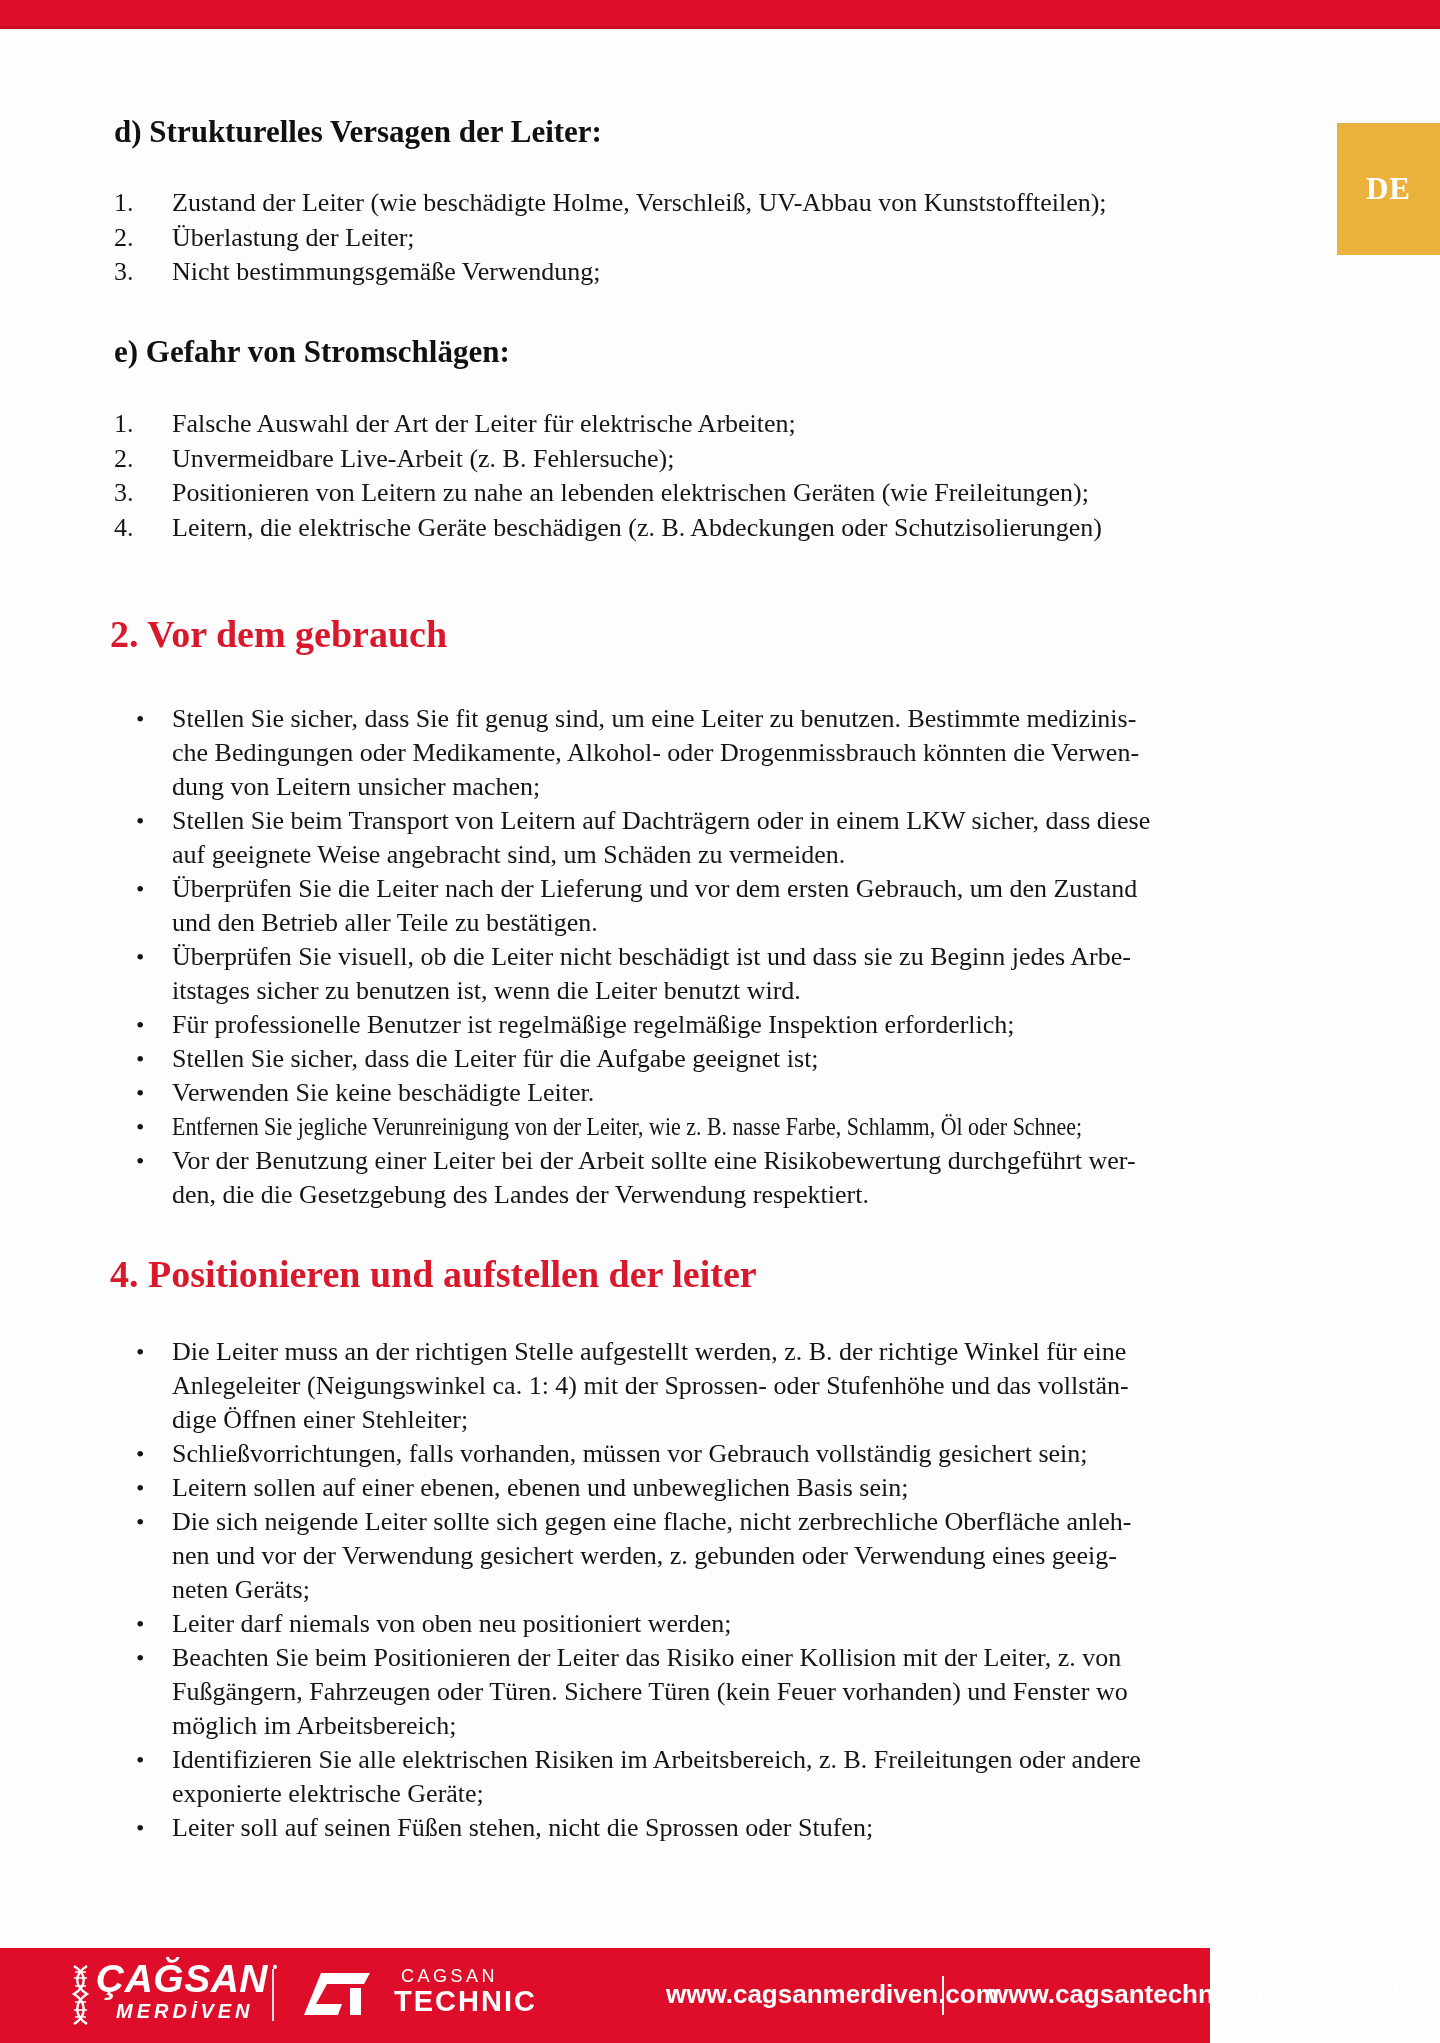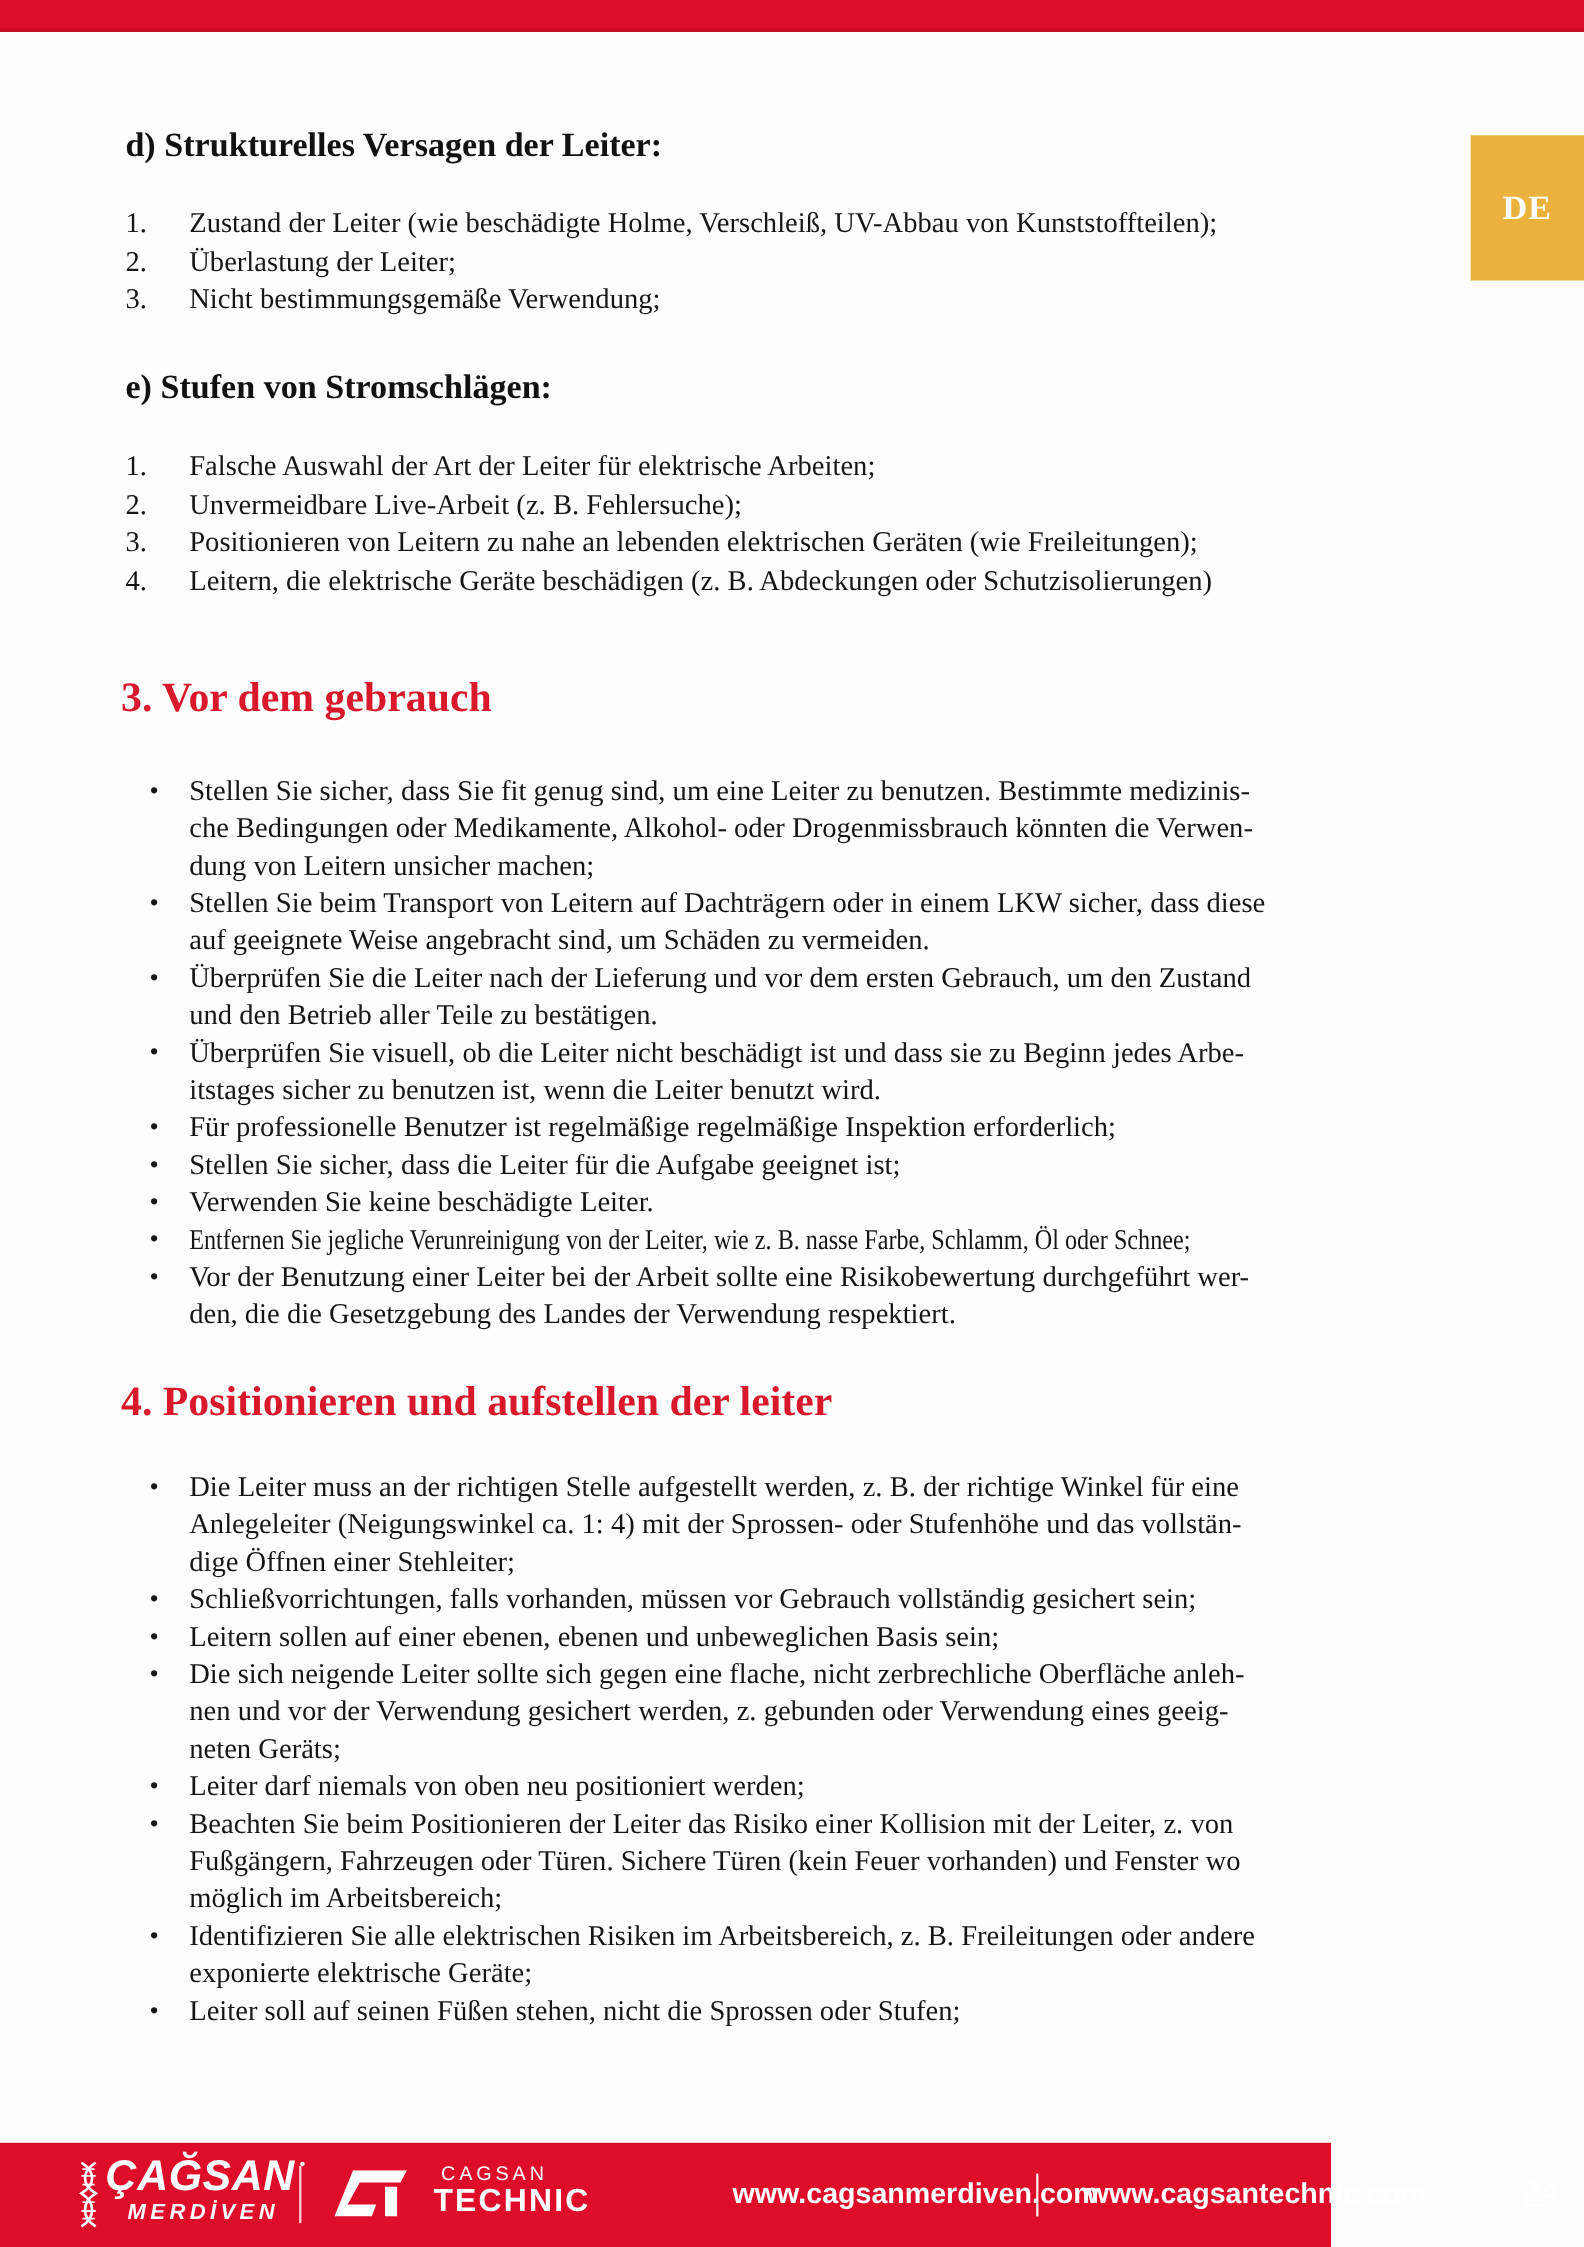--- a/index.html
+++ b/index.html
@@ -125,41 +125,41 @@
     <li class="numitem">
       <span class="num">2.</span>
       <span class="txt">Überlastung der Leiter;</span>
     </li>
     <li class="numitem">
       <span class="num">3.</span>
       <span class="txt">Nicht bestimmungsgemäße Verwendung;</span>
     </li>
   </ol>
 
-  <h2 class="black-heading" style="top:334px">e) Stufen von Stromschlägen:</h2>
+  <h2 class="black-heading" style="top:334px">e) Gefahr von Stromschlägen:</h2>
   <ol class="numlist" style="top:407px">
     <li class="numitem">
       <span class="num">1.</span>
       <span class="txt">Falsche Auswahl der Art der Leiter für elektrische Arbeiten;</span>
     </li>
     <li class="numitem">
       <span class="num">2.</span>
       <span class="txt">Unvermeidbare Live-Arbeit (z. B. Fehlersuche);</span>
     </li>
     <li class="numitem">
       <span class="num">3.</span>
       <span class="txt">Positionieren von Leitern zu nahe an lebenden elektrischen Geräten (wie Freileitungen);</span>
     </li>
     <li class="numitem">
       <span class="num">4.</span>
       <span class="txt">Leitern, die elektrische Geräte beschädigen (z. B. Abdeckungen oder Schutzisolierungen)</span>
     </li>
   </ol>
 
-  <h1 class="red-heading" style="top:612px">3. Vor dem gebrauch</h1>
+  <h1 class="red-heading" style="top:612px">2. Vor dem gebrauch</h1>
   <ul class="bullets" style="top:702px">
     <li class="bullet">
       <span class="marker">•</span>
       <span class="txt">Stellen Sie sicher, dass Sie fit genug sind, um eine Leiter zu benutzen. Bestimmte medizinis-
 che Bedingungen oder Medikamente, Alkohol- oder Drogenmissbrauch könnten die Verwen-
 dung von Leitern unsicher machen;</span>
     </li>
     <li class="bullet">
       <span class="marker">•</span>
       <span class="txt">Stellen Sie beim Transport von Leitern auf Dachträgern oder in einem LKW sicher, dass diese

